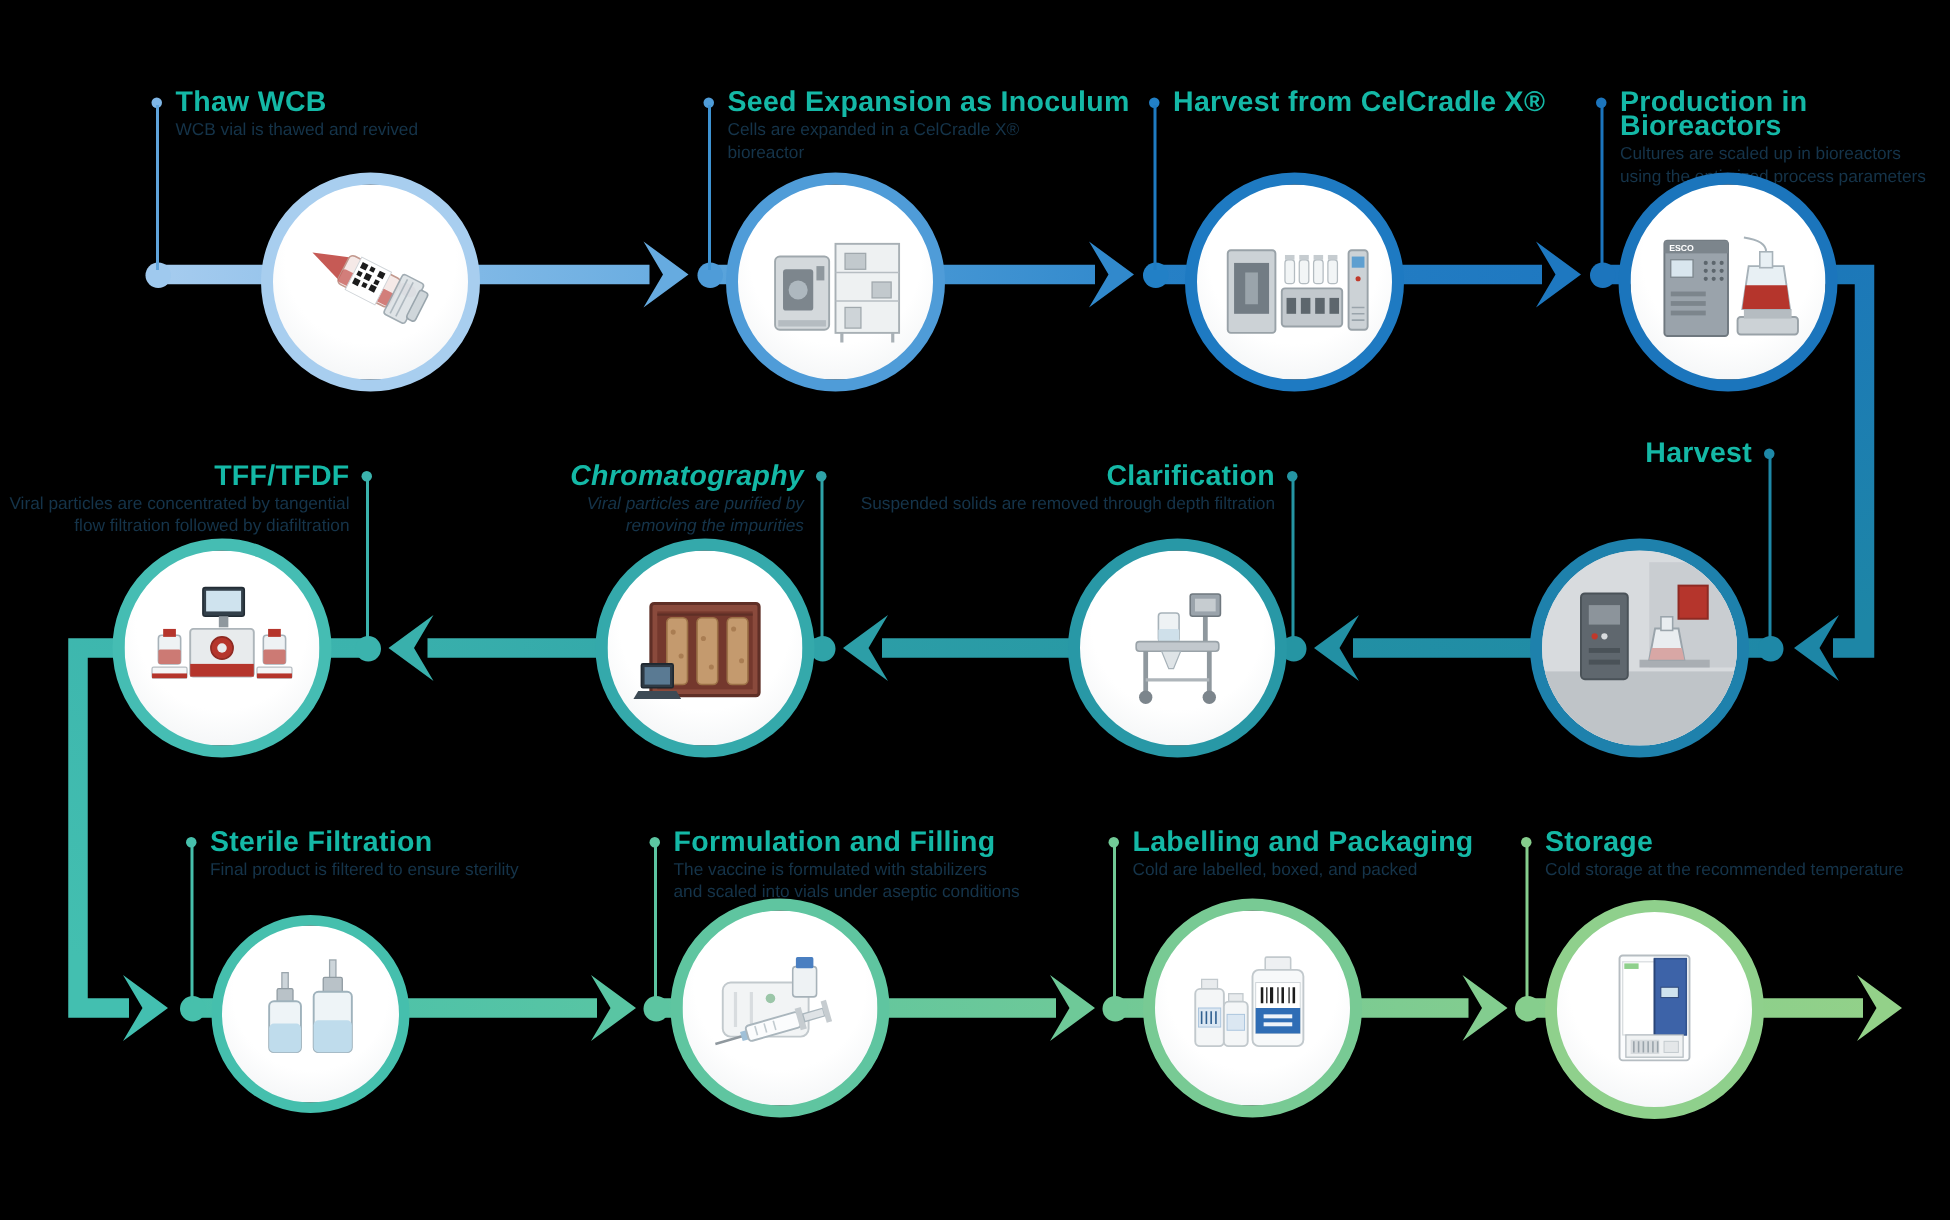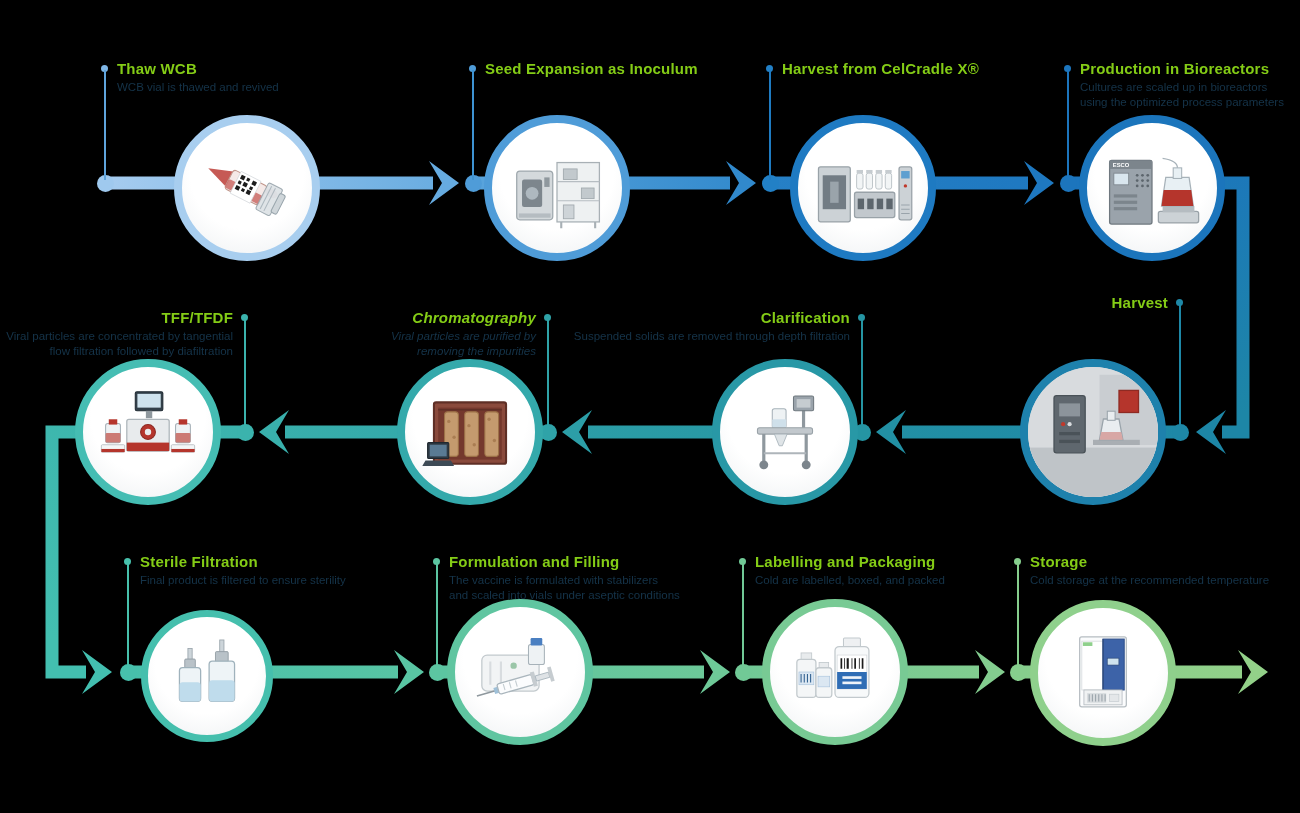--- a/index.html
+++ b/index.html
@@ -5,21 +5,21 @@
   html,body{margin:0;padding:0;background:#000;}
   .canvas{
     position:relative;width:1300px;height:813px;background:#000;overflow:hidden;
     font-family:"Liberation Sans",sans-serif;
   }
   .flow-svg{position:absolute;left:0;top:0;}
   .fdot{position:absolute;width:17px;height:17px;border-radius:50%;}
   .tdot{position:absolute;width:7px;height:7px;border-radius:50%;}
   .tline{position:absolute;width:2px;}
   .label{position:absolute;}
-  .label .title{font-weight:700;font-size:15px;line-height:16px;color:#84cc16;letter-spacing:.2px;}
+  .label .title{font-weight:700;font-size:19px;line-height:16px;color:#14b8a6;letter-spacing:.2px;}
   .label .desc{font-size:11.5px;line-height:15px;color:#15344A;margin-top:3px;white-space:pre-line;}
   .label.r{text-align:right;}
   .circle{
     position:absolute;width:146px;height:146px;border:8px solid #888;border-radius:50%;
     background:radial-gradient(circle at 50% 38%, #ffffff 55%, #eceff1 100%);
     box-sizing:border-box;display:flex;align-items:center;justify-content:center;overflow:hidden;
   }
   .circle svg{width:106px;height:106px;}
   .circle.photo{background:#d8dbde;}
   .circle.photo svg{width:130px;height:130px;}
@@ -175,20 +175,22 @@
   <div class="tline" style="left:742px;top:563px;height:106px;background:#71C996;"></div>
   <div class="tdot" style="left:1014px;top:558px;background:#86CE8D;"></div>
   <div class="tline" style="left:1017px;top:563px;height:106px;background:#86CE8D;"></div>
 
   <div class="label" style="left:117px;top:61px;">
     <div class="title">Thaw WCB</div>
     <div class="desc">WCB vial is thawed and revived</div>
   </div>
   <div class="label" style="left:485px;top:61px;">
     <div class="title">Seed Expansion as Inoculum</div>
+    <div class="desc">Cells are expanded in a CelCradle X®
+bioreactor</div>
   </div>
   <div class="label" style="left:782px;top:61px;">
     <div class="title">Harvest from CelCradle X®</div>
   </div>
   <div class="label" style="left:1080px;top:61px;">
     <div class="title">Production in Bioreactors</div>
     <div class="desc">Cultures are scaled up in bioreactors
 using the optimized process parameters</div>
   </div>
   <div class="label r" style="right:132px;top:295px;">

